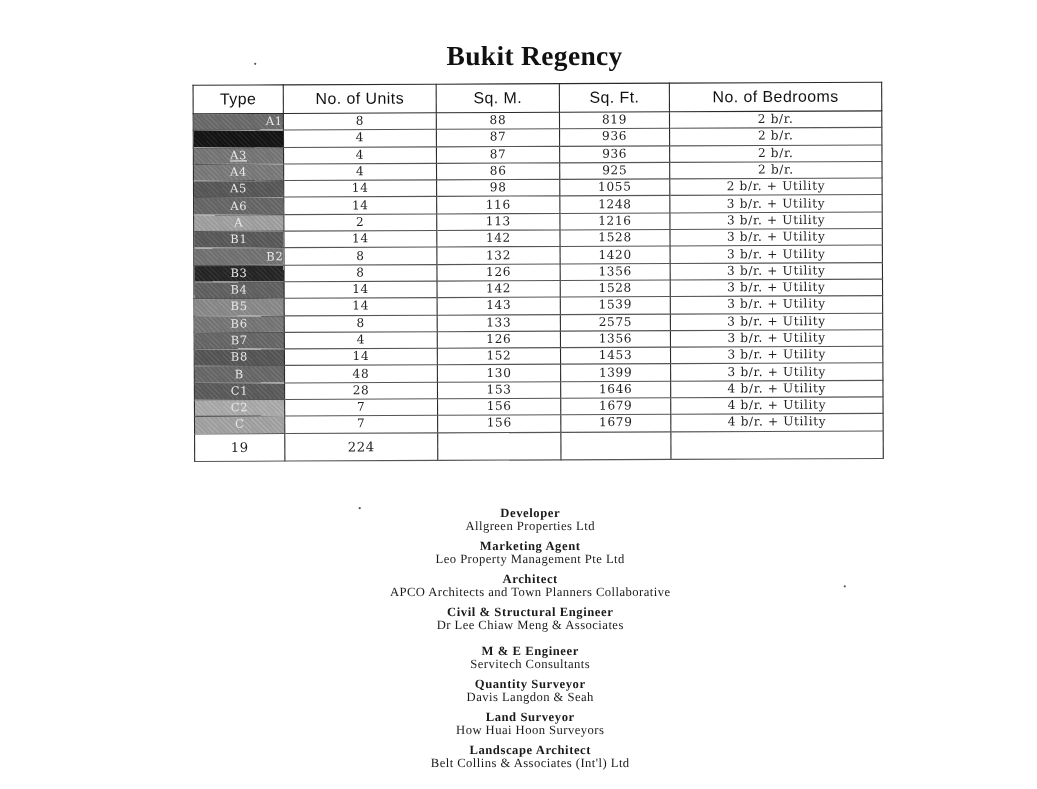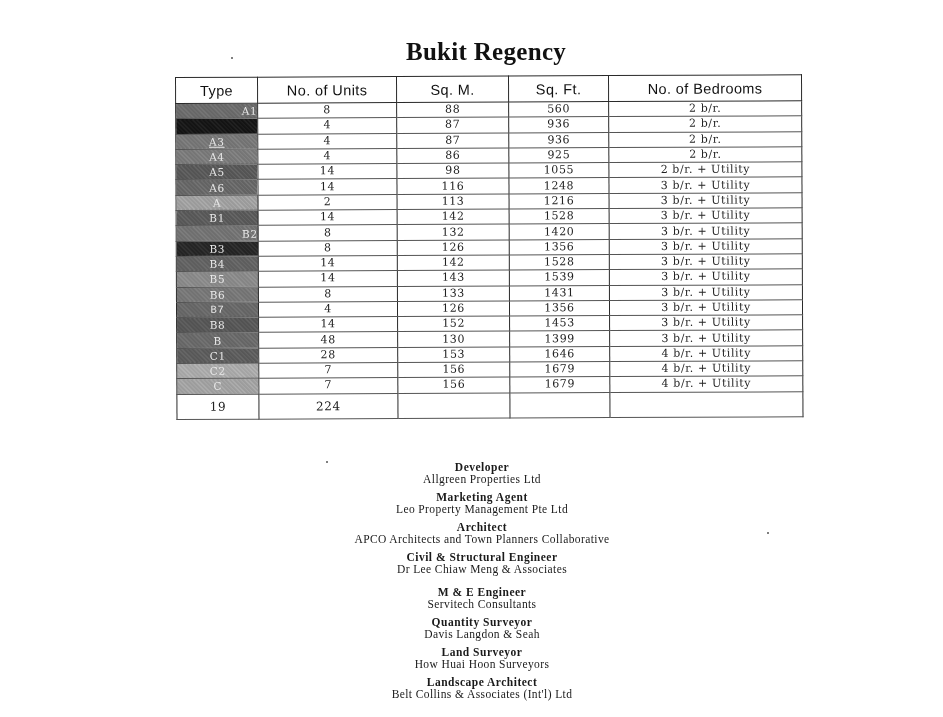--- a/index.html
+++ b/index.html
@@ -69,21 +69,21 @@
       <th>Sq. M.</th>
       <th>Sq. Ft.</th>
       <th>No. of Bedrooms</th>
     </tr>
   </thead>
   <tbody id="table-body">
       <tr>
         <td class="type" style="background-color: rgb(110, 110, 110); text-align: right;">A1</td>
         <td>8</td>
         <td>88</td>
-        <td>560</td>
+        <td>819</td>
         <td>2 b/r.</td>
       </tr>
       <tr>
         <td class="type" style="background-color: rgb(20, 20, 20);"></td>
         <td>4</td>
         <td>87</td>
         <td>936</td>
         <td>2 b/r.</td>
       </tr>
       <tr>
@@ -153,25 +153,25 @@
         <td class="type" style="background-color: rgb(142, 142, 142);">B5</td>
         <td>14</td>
         <td>143</td>
         <td>1539</td>
         <td>3 b/r. + Utility</td>
       </tr>
       <tr>
         <td class="type" style="background-color: rgb(122, 122, 122);">B6</td>
         <td>8</td>
         <td>133</td>
-        <td>1431</td>
-        <td>3 b/r. + Utility</td>
-      </tr>
-      <tr>
-        <td class="type" style="background-color: rgb(106, 106, 106); font-family: Liberation Mono, monospace;">B7</td>
+        <td>2575</td>
+        <td>3 b/r. + Utility</td>
+      </tr>
+      <tr>
+        <td class="type" style="background-color: rgb(106, 106, 106);">B7</td>
         <td>4</td>
         <td>126</td>
         <td>1356</td>
         <td>3 b/r. + Utility</td>
       </tr>
       <tr>
         <td class="type" style="background-color: rgb(88, 88, 88);">B8</td>
         <td>14</td>
         <td>152</td>
         <td>1453</td>

